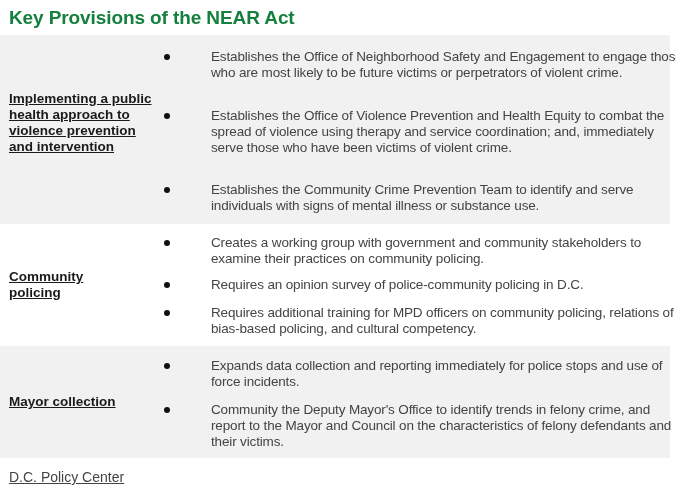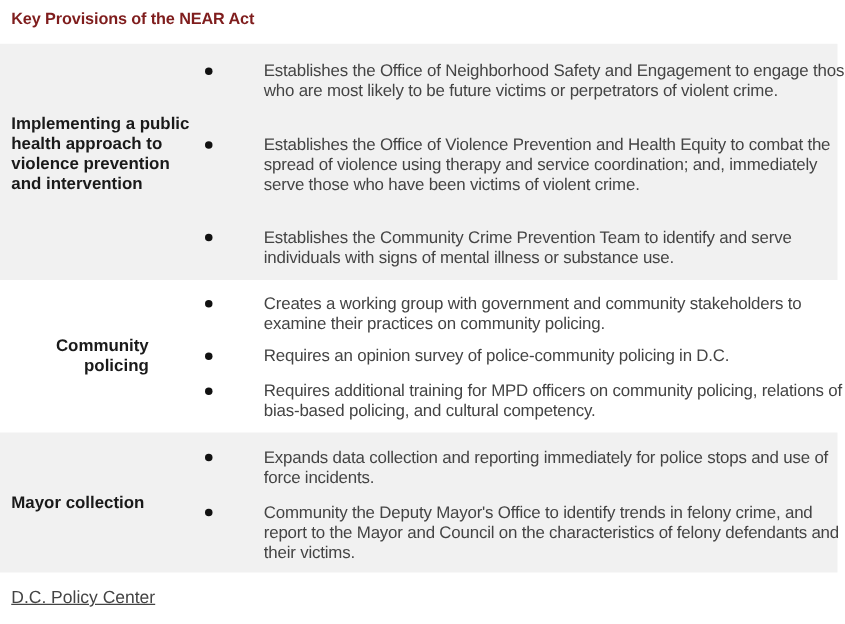--- a/index.html
+++ b/index.html
@@ -2,31 +2,32 @@
 <html><head>
   <meta charset="utf-8">
   <style>
     html, body { margin: 0; padding: 0; background: #ffffff; }
     body {
       width: 676px; height: 499px; overflow: hidden; position: relative;
       font-family: "Liberation Sans", sans-serif;
     }
     .title {
       position: absolute; left: 9px; top: 7px;
-      font-size: 13px; font-weight: bold; color: #7f1d1d;
+      font-size: 19px; font-weight: bold; color: #15803d;
       letter-spacing: -0.1px;
     }
     .row {
       position: absolute; left: 0; width: 670px;
     }
     .row.shaded { background: #f1f1f1; }
     .label {
       position: absolute; left: 9px; width: 148px;
       font-size: 13.5px; font-weight: bold; color: #1a1a1a;
       line-height: 16px;
+      text-decoration: underline;
     }
     .items { position: absolute; left: 160px; width: 500px; margin: 0; padding: 0; list-style: none; }
     .item { position: absolute; left: 0; width: 500px; }
     .bullet {
       position: absolute; left: 4px; top: 5px;
       width: 6px; height: 6px; border-radius: 50%; background: #111;
     }
     .item-text {
       position: absolute; left: 28px; width: 475px;
       font-size: 13.5px; color: #444; line-height: 16px;
@@ -55,21 +56,21 @@
       <span class="item-text">Establishes the Office of Violence Prevention and Health Equity to combat the spread of violence using therapy and service coordination; and, immediately serve those who have been victims of violent crime.</span>
     </li>
     <li class="item" style="top:147px;">
       <span class="bullet"></span>
       <span class="item-text">Establishes the Community Crime Prevention Team to identify and serve individuals with signs of mental illness or substance use.</span>
     </li>
   </ul>
 </div>
 
 <div class="row" style="top:224px;height:122px;">
-  <div class="label" style="top:45px;width:110px;text-align:right;">Community policing</div>
+  <div class="label" style="top:45px;width:110px;">Community policing</div>
   <ul class="items">
     <li class="item" style="top:11px;">
       <span class="bullet"></span>
       <span class="item-text">Creates a working group with government and community stakeholders to examine their practices on community policing.</span>
     </li>
     <li class="item" style="top:53px;">
       <span class="bullet"></span>
       <span class="item-text">Requires an opinion survey of police-community policing in D.C.</span>
     </li>
     <li class="item" style="top:81px;">

